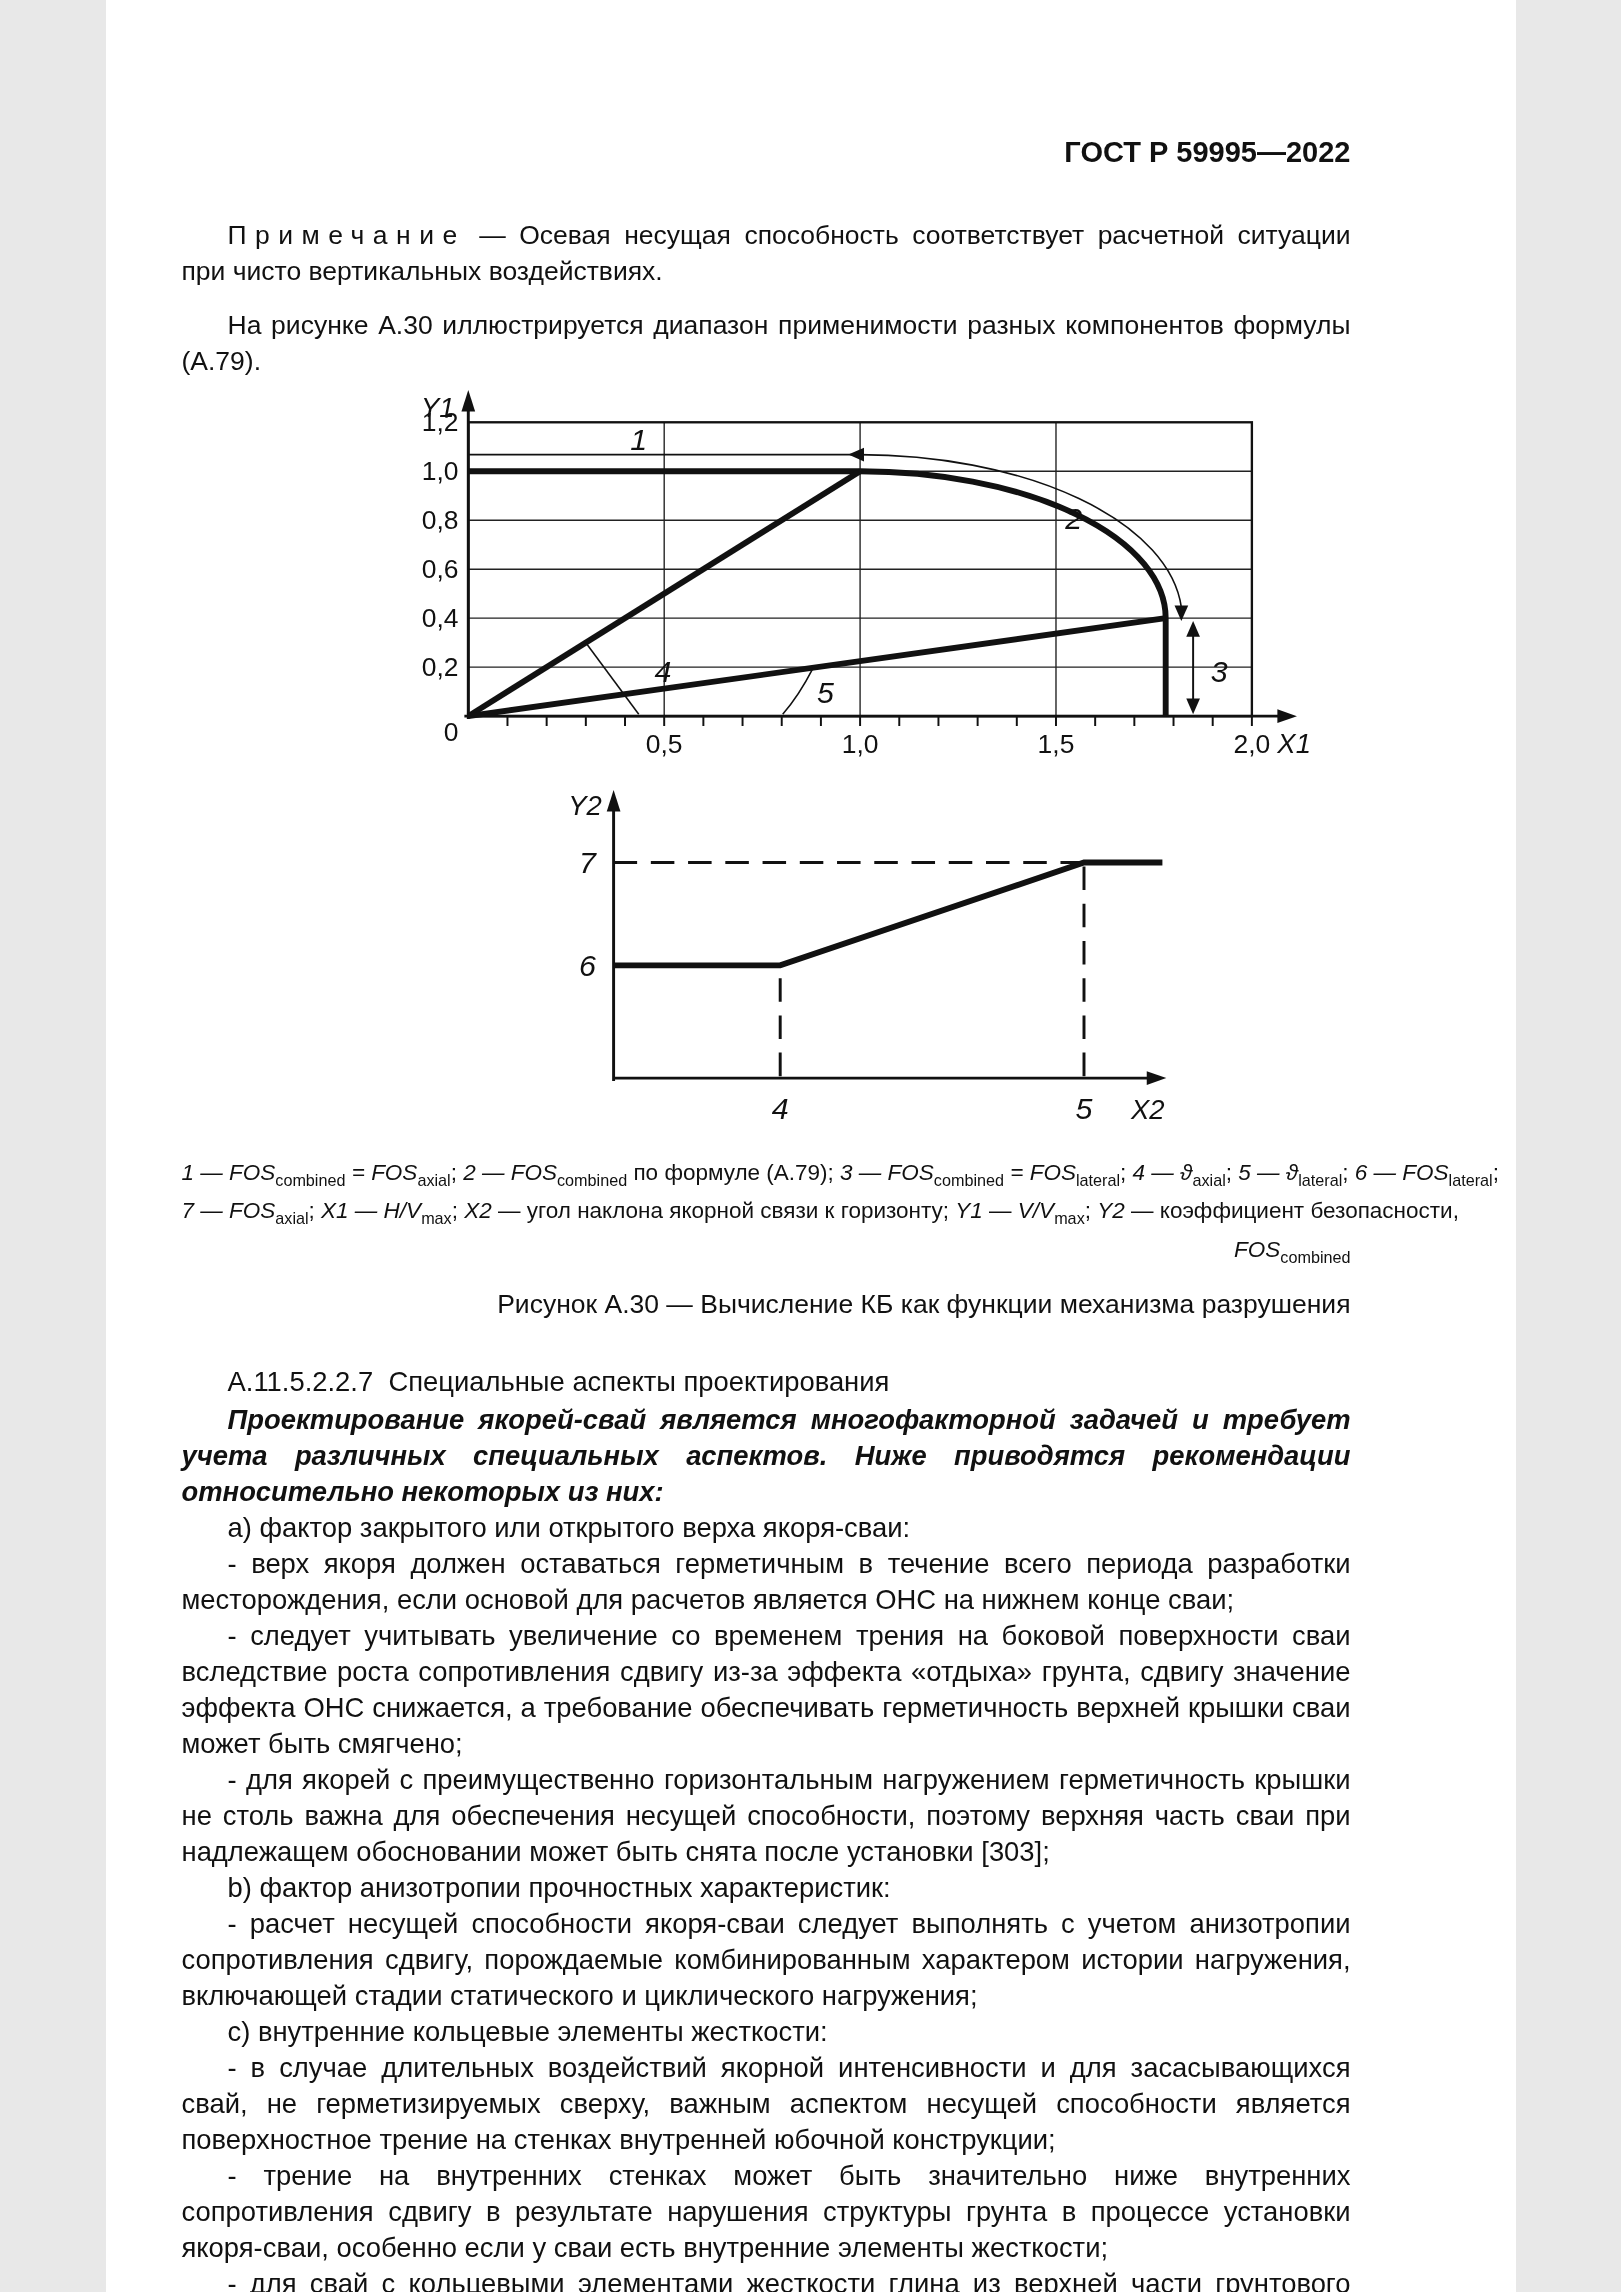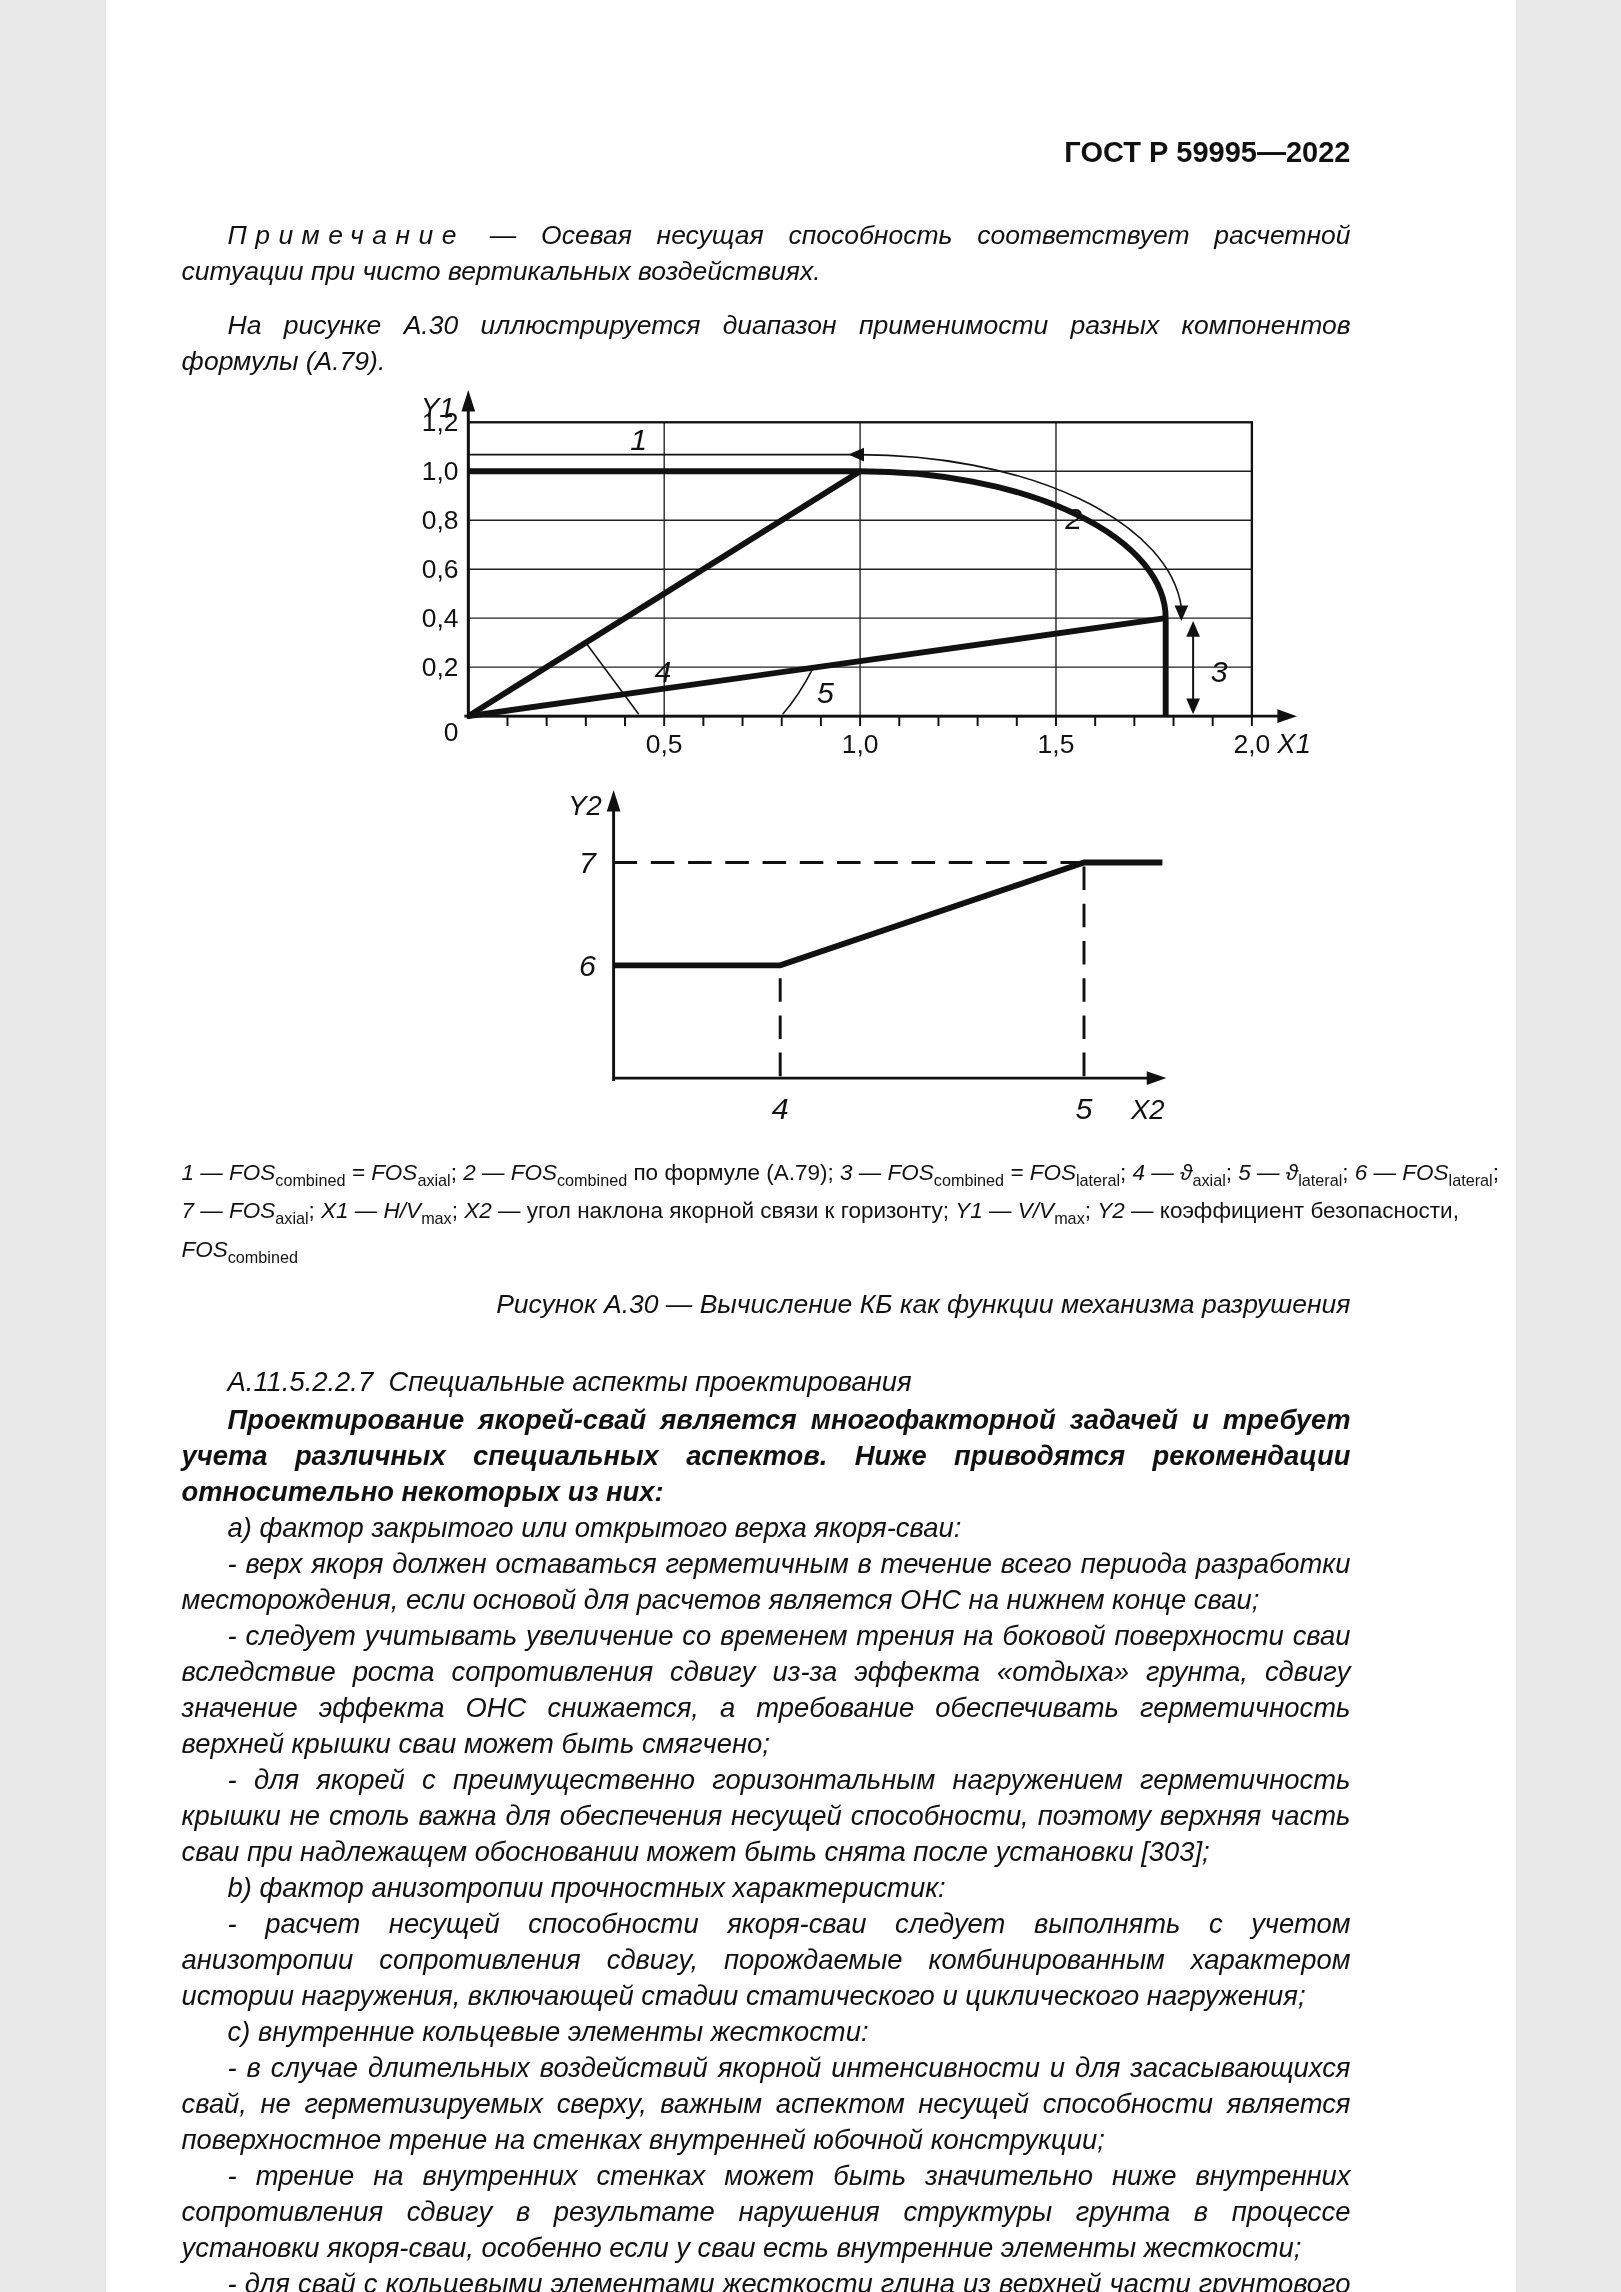--- a/index.html
+++ b/index.html
@@ -3,34 +3,34 @@
 <meta charset="utf-8">
 <style>
   html,body{margin:0;padding:0;background:#e8e8e8;}
   .page{
     width:1410px;height:2293px;box-sizing:border-box;position:relative;
     margin:0 auto;background:#ffffff;color:#111;
     padding:137px 165px 0 76px;
     font-family:"Liberation Sans","DejaVu Sans",sans-serif;
   }
   .hdr{text-align:right;font-weight:bold;font-size:29px;line-height:31px;}
-  p{margin:0;font-style:italic;}
+  p{margin:0;}
   .para{font-size:26.5px;line-height:36px;text-align:justify;text-indent:46px;}
   .note{margin-top:49px;}
   .note-label{letter-spacing:0.32em;}
   .intro{margin-top:17.6px;}
   .fig{margin-top:9.8px;}
   svg{display:block;}
   svg text{font-family:"Liberation Sans","DejaVu Sans",sans-serif;font-size:27px;fill:#111;}
   svg text.cl{font-style:italic;font-size:31px;}
   svg text.ax{font-style:italic;font-size:28px;}
   .chart-top{margin-left:178px;}
   .chart-bot{margin-left:314px;margin-top:13.7px;}
   .legend{margin-top:19.6px;font-size:22.5px;line-height:32px;}
-  .legend-line{text-align:left;white-space:nowrap;}
+  .legend-line{text-align:right;white-space:nowrap;}
   .legend sub{font-size:0.72em;}
   .it{font-style:italic;}
   .caption{margin-top:15.7px;text-align:right;font-size:26.5px;line-height:33px;}
   .heading{margin-top:43px;font-size:27.4px;line-height:36px;text-indent:46px;}
   .bodytext{margin-top:2px;}
   .bp{font-size:27.4px;line-height:36px;text-align:justify;text-indent:46px;}
   .bp.italic{font-style:italic;font-weight:bold;}
 </style>
 </head>
 <body>

